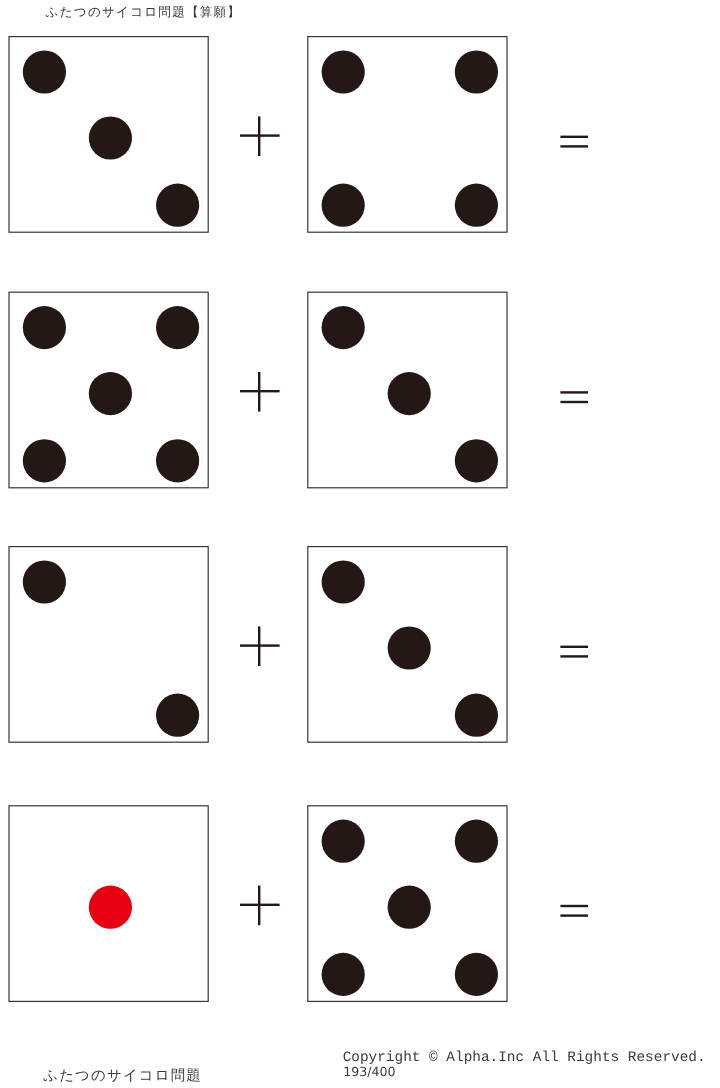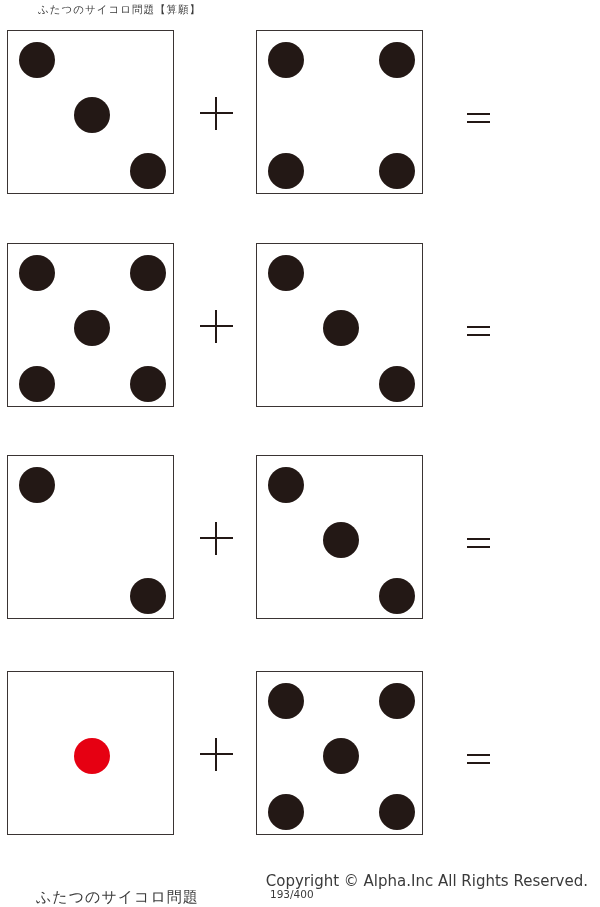--- a/index.html
+++ b/index.html
@@ -12,23 +12,23 @@
     .die.right { left: 256px; }
     .pip { position: absolute; width: 36px; height: 36px; border-radius: 50%; background: #231815; transform: translate(-50%, -50%); }
     .plus { position: absolute; left: 200px; width: 33px; height: 33px; }
     .plus::before, .plus::after { content: ""; position: absolute; background: #231815; }
     .plus::before { left: 0; top: 15px; width: 33px; height: 2px; }
     .plus::after { left: 15px; top: 0; width: 2px; height: 33px; }
     .equals { position: absolute; left: 467px; width: 23px; height: 12px; }
     .equals::before, .equals::after { content: ""; position: absolute; left: 0; width: 23px; height: 2px; background: #231815; }
     .equals::before { top: 0; }
     .equals::after { top: 8px; }
-    .footer-title { position: absolute; left: 36px; top: 888px; font-size: 15px; color: #3a3a3a; letter-spacing: 1px; }
-    .footer-page { position: absolute; left: 270px; top: 888px; font-size: 10.5px; color: #3a3a3a; }
-    .footer-copy { position: absolute; right: 12px; top: 874px; font-size: 15px; color: #3a3a3a; text-align: left; line-height: 15px; }
+    .footer-title { position: absolute; left: 36px; top: 888px; font-size: 12px; color: #3a3a3a; letter-spacing: 1px; }
+    .footer-page { position: absolute; left: 286px; top: 888px; font-size: 10.5px; color: #3a3a3a; }
+    .footer-copy { position: absolute; right: 12px; top: 874px; font-size: 12px; color: #3a3a3a; text-align: left; line-height: 15px; font-family: Liberation Mono, monospace; }
   </style>
 </head>
 <body>
 
 <div class="header">ふたつのサイコロ問題【算願】</div>
 
 <div id="problems">
     <div class="row" style="top: 30px;">
       <div class="die left" style="top: 0px;">
         <div class="pip" style="left: 29px; top: 29px; background: rgb(35, 24, 21);"></div>

